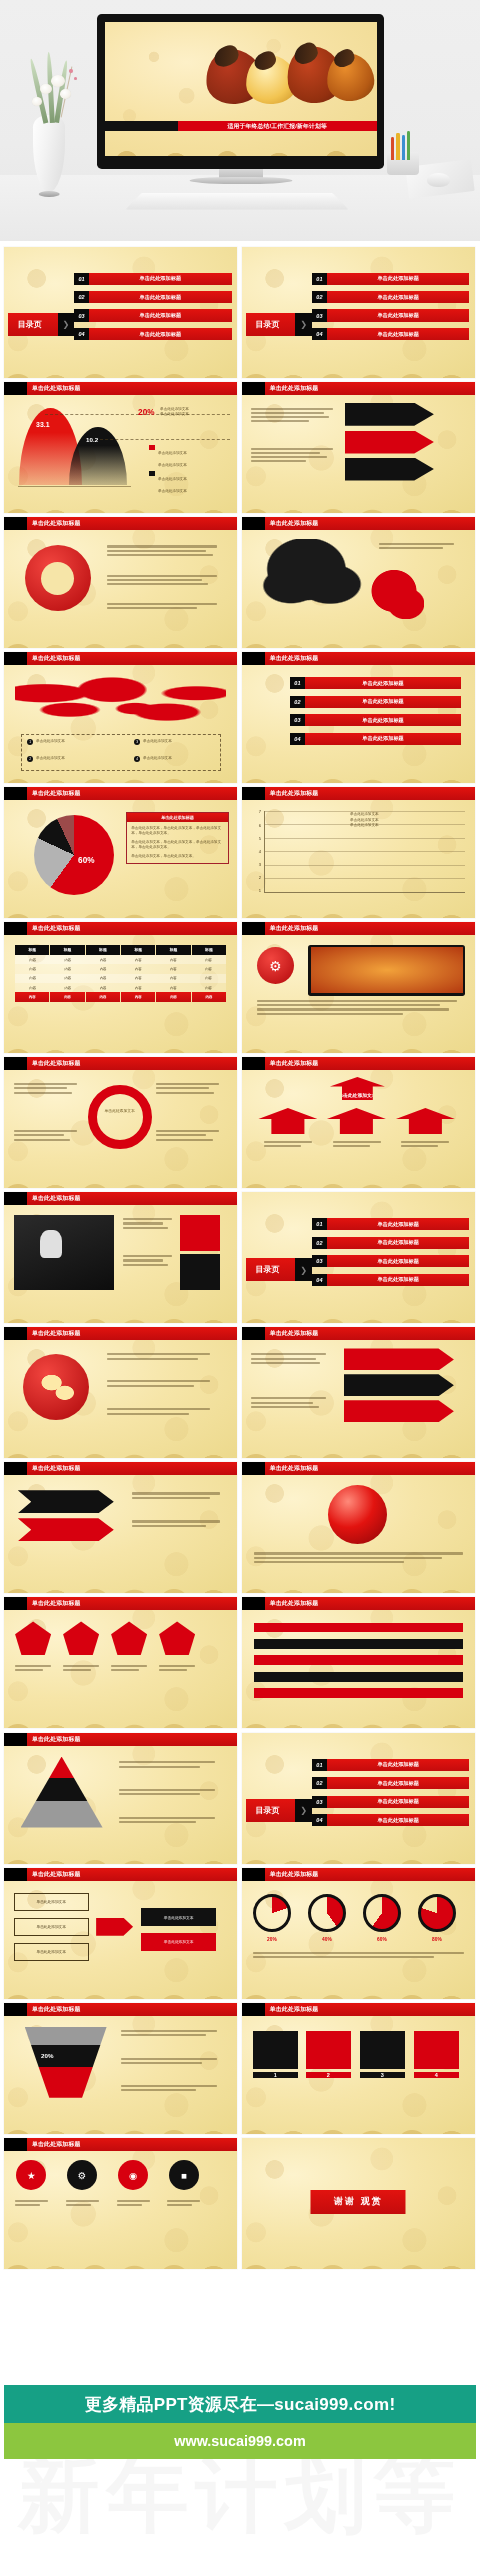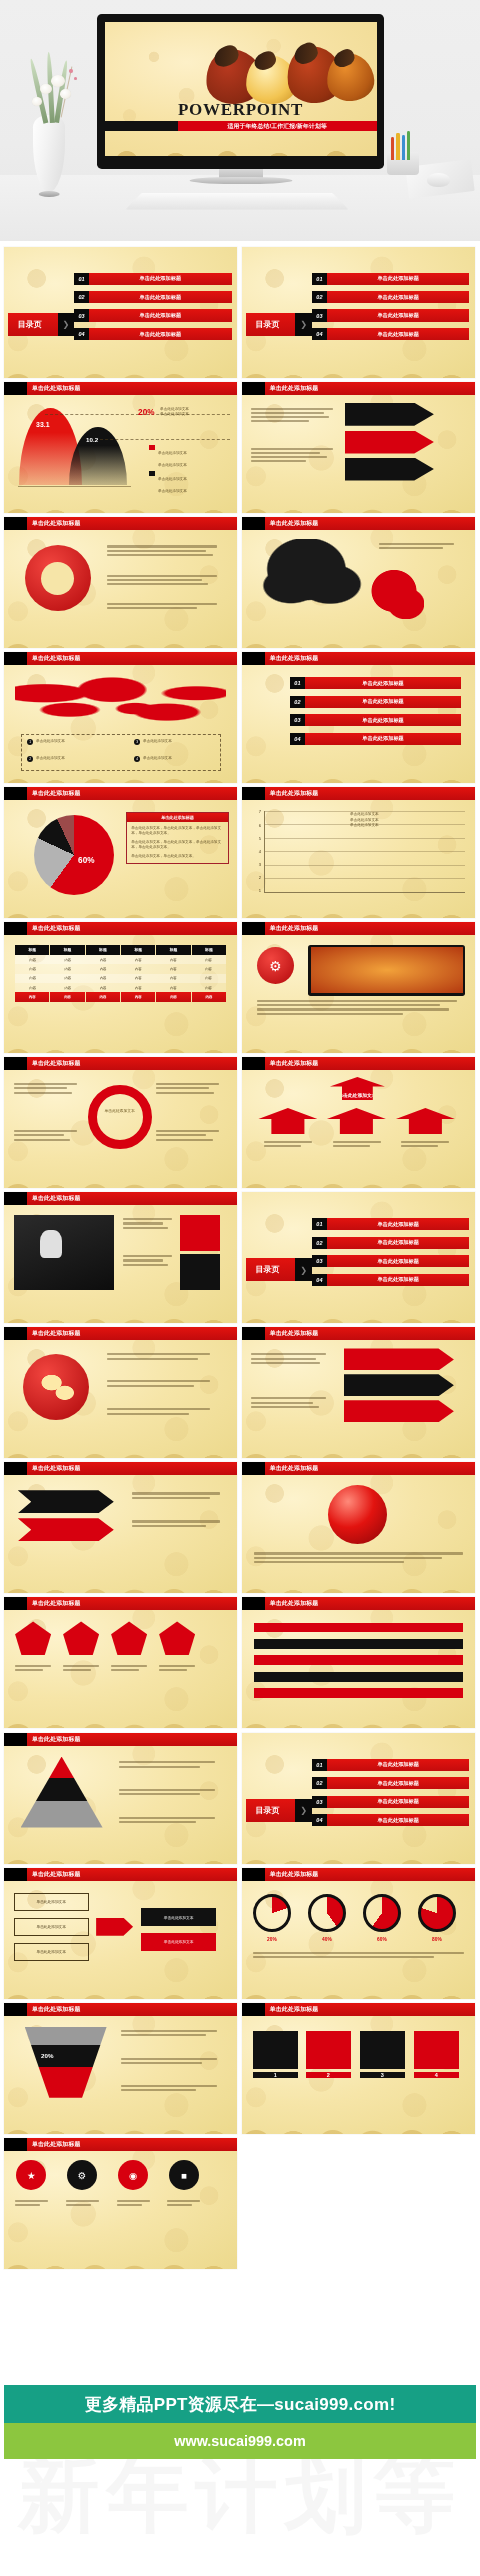--- a/index.html
+++ b/index.html
@@ -188,21 +188,20 @@
           <div class="horse h2">
               <div class="mane"></div>
             </div>
           <div class="horse h3">
               <div class="mane"></div>
             </div>
           <div class="horse h4">
               <div class="mane"></div>
             </div>
         </div>
-        <div class="mon-title">POWERPOINT</div>
         <div class="mon-sub-wrap">
           <div class="mon-sub-black"></div>
           <div class="mon-sub-red">适用于年终总结/工作汇报/新年计划等</div>
         </div>
         <div class="mon-waves"></div>
       </div>
     </div>
     <div class="mon-brand"></div>
     <div class="mon-neck"></div>
     <div class="mon-base"></div>
@@ -1022,19 +1021,26 @@
           <div class="ph-line"></div>
           <div class="ph-line" style="width:76%"></div>
         </div>
       <div style="position:absolute;left:163px;top:47px;width:33px;">
           <div class="ph-line"></div>
           <div class="ph-line" style="width:76%"></div>
         </div>
     </div>
   </div>
 
+  <div class="slide">
+    <div class="damask"></div>
+      <div class="waves"></div>
+    <div class="s-body" style="top:0;">
+      <div style="position:absolute;left:50%;top:52px;transform:translateX(-50%);background:linear-gradient(180deg,#e2130f,#c40b0c);color:#fff;font-size:9px;font-weight:bold;padding:5.5px 23px;letter-spacing:2.1px;">谢谢 观赏</div>
+    </div>
+  </div>
 
 </section>
 
 <div class="watermark">新年计划等</div>
 <div class="foot-teal">更多精品PPT资源尽在—sucai999.com!</div>
 <div class="foot-green2">www.sucai999.com</div>
 
 
 </body></html>

